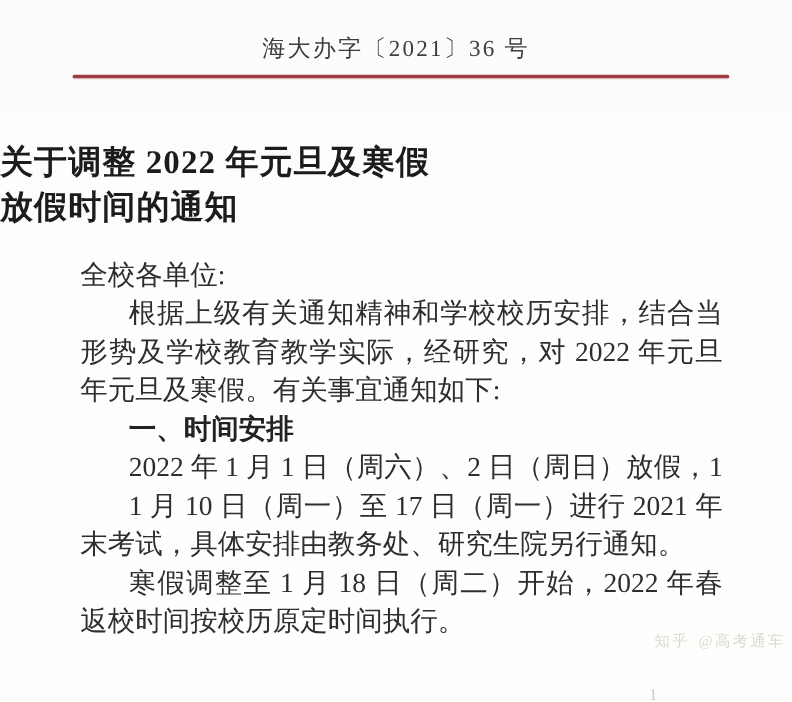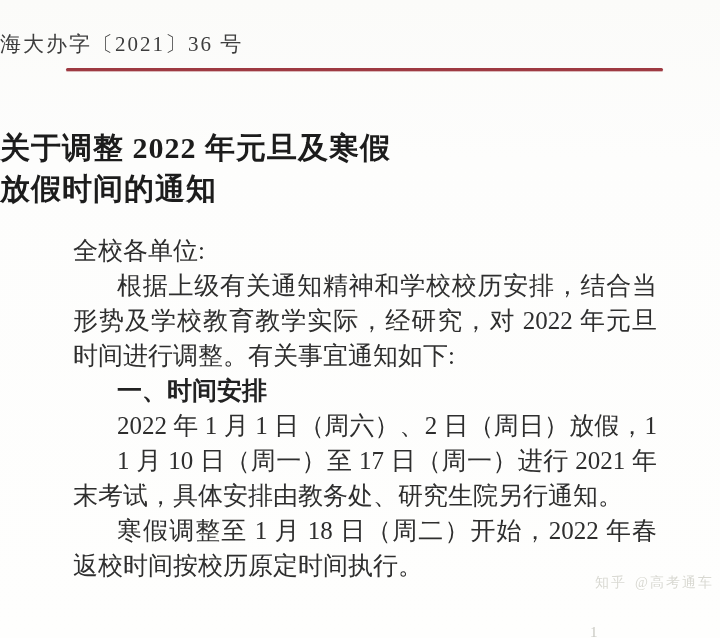--- a/index.html
+++ b/index.html
@@ -9,20 +9,21 @@
     height: 638px;
     background: linear-gradient(180deg, #fbfbf9 0%, #fdfdfc 25%, #fefefd 100%);
     font-family: "Liberation Serif", "DejaVu Serif", serif;
     overflow: hidden;
   }
   .doc-number {
     position: absolute;
     top: 30px;
     left: 0;
     right: 0;
+    text-align: center;
     font-size: 21px;
     letter-spacing: 2px;
     color: #3d3d3d;
   }
   .divider {
     position: absolute;
     top: 68px;
     left: 66px;
     width: 597px;
     height: 3px;
@@ -90,21 +91,21 @@
 
   <div class="title">
     <div>关于调整 2022 年元旦及寒假</div>
     <div>放假时间的通知</div>
   </div>
 
   <div class="body-text">
     <div class="line">全校各单位:</div>
     <div class="line indent fill">根据上级有关通知精神和学校校历安排，结合当前疫情防控</div>
     <div class="line fill">形势及学校教育教学实际，经研究，对 2022 年元旦及寒假放假</div>
-    <div class="line">时间进行调整。有关事宜通知如下:</div>
+    <div class="line">年元旦及寒假。有关事宜通知如下:</div>
     <div class="line indent bold">一、时间安排</div>
     <div class="line indent fill">2022 年 1 月 1 日（周六）、2 日（周日）放假，1 月 3 日（周</div>
     <div class="line indent fill">1 月 10 日（周一）至 17 日（周一）进行 2021 年秋季学期期</div>
     <div class="line">末考试，具体安排由教务处、研究生院另行通知。</div>
     <div class="line indent fill">寒假调整至 1 月 18 日（周二）开始，2022 年春季学期开学</div>
     <div class="line">返校时间按校历原定时间执行。</div>
   </div>
 
   <div class="watermark">
     <span>知乎</span><span class="account">@高考通车</span>

